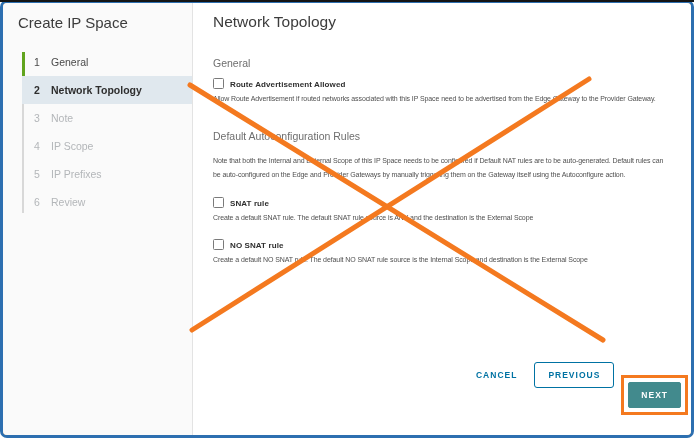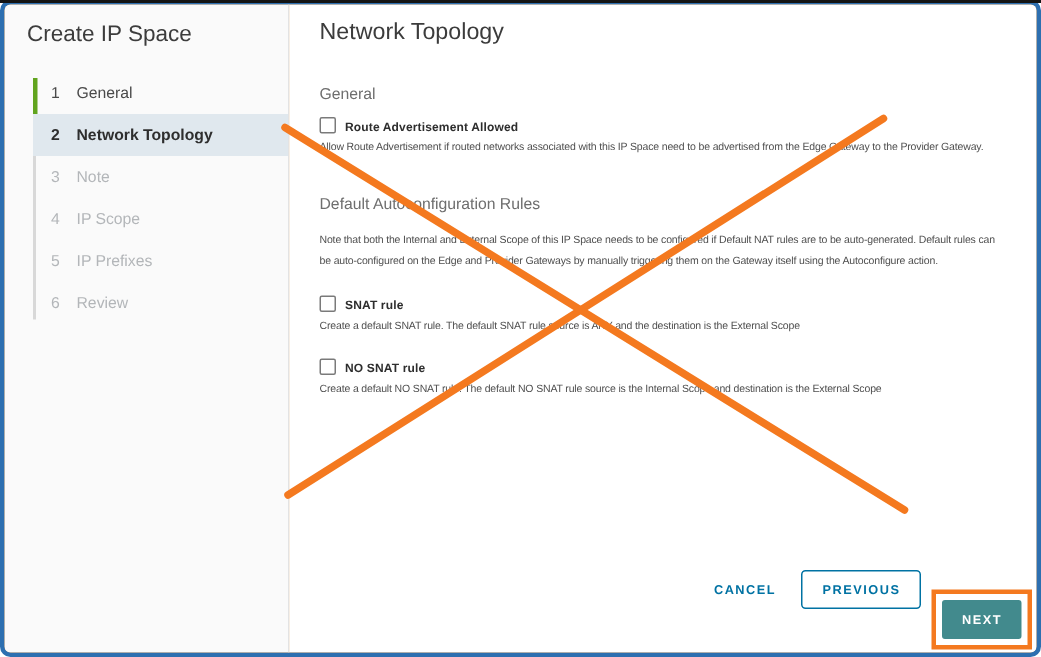--- a/index.html
+++ b/index.html
@@ -36,21 +36,21 @@
   .opt-row{display:flex;align-items:flex-end;gap:6px;cursor:pointer;width:max-content;}
   .cb{width:9px;height:9px;border:1px solid #7a7a7a;border-radius:1.5px;background:#fff;display:inline-block;flex:none;}
   .opt-label{font-size:8px;font-weight:bold;color:#2e2e2e;letter-spacing:0.1px;}
   .opt-desc{margin-top:6px;font-size:7px;color:#4f4f4f;max-width:474px;letter-spacing:-0.1px;}
   .note{margin-top:12px;font-size:7px;color:#4f4f4f;line-height:13.5px;max-width:452px;letter-spacing:-0.1px;}
   .opt-snat{margin-top:16px;}
   .opt-nosnat{margin-top:18px;}
   .opt-fw{margin-top:19px;}
 
   
-  .footer{position:absolute;right:3px;bottom:2px;display:flex;align-items:center;z-index:20;}
+  .footer{position:absolute;right:3px;bottom:20px;display:flex;align-items:center;z-index:20;}
   button{font-family:inherit;cursor:pointer;}
   .btn-link{background:none;border:none;color:var(--accent-blue,#0072a3);font-size:8.5px;font-weight:bold;letter-spacing:1px;margin-right:17px;padding:0;}
   .btn-outline{background:#fff;border:1px solid var(--accent-blue,#0072a3);color:var(--accent-blue,#0072a3);
     font-size:8.5px;font-weight:bold;letter-spacing:1px;padding:7px 13px;border-radius:3px;margin-right:7px;}
   .next-highlight{border:3px solid var(--annotation-orange,#f4791f);padding:4px;line-height:0;margin-top:40px;}
   .btn-primary{background:var(--primary-teal,#428a8d);border:1px solid var(--primary-teal,#428a8d);color:#fff;
     font-size:8.5px;font-weight:bold;letter-spacing:1px;padding:7px 12px;border-radius:2px;}
 
   
   .x-overlay{position:absolute;inset:0;z-index:30;pointer-events:none;}

